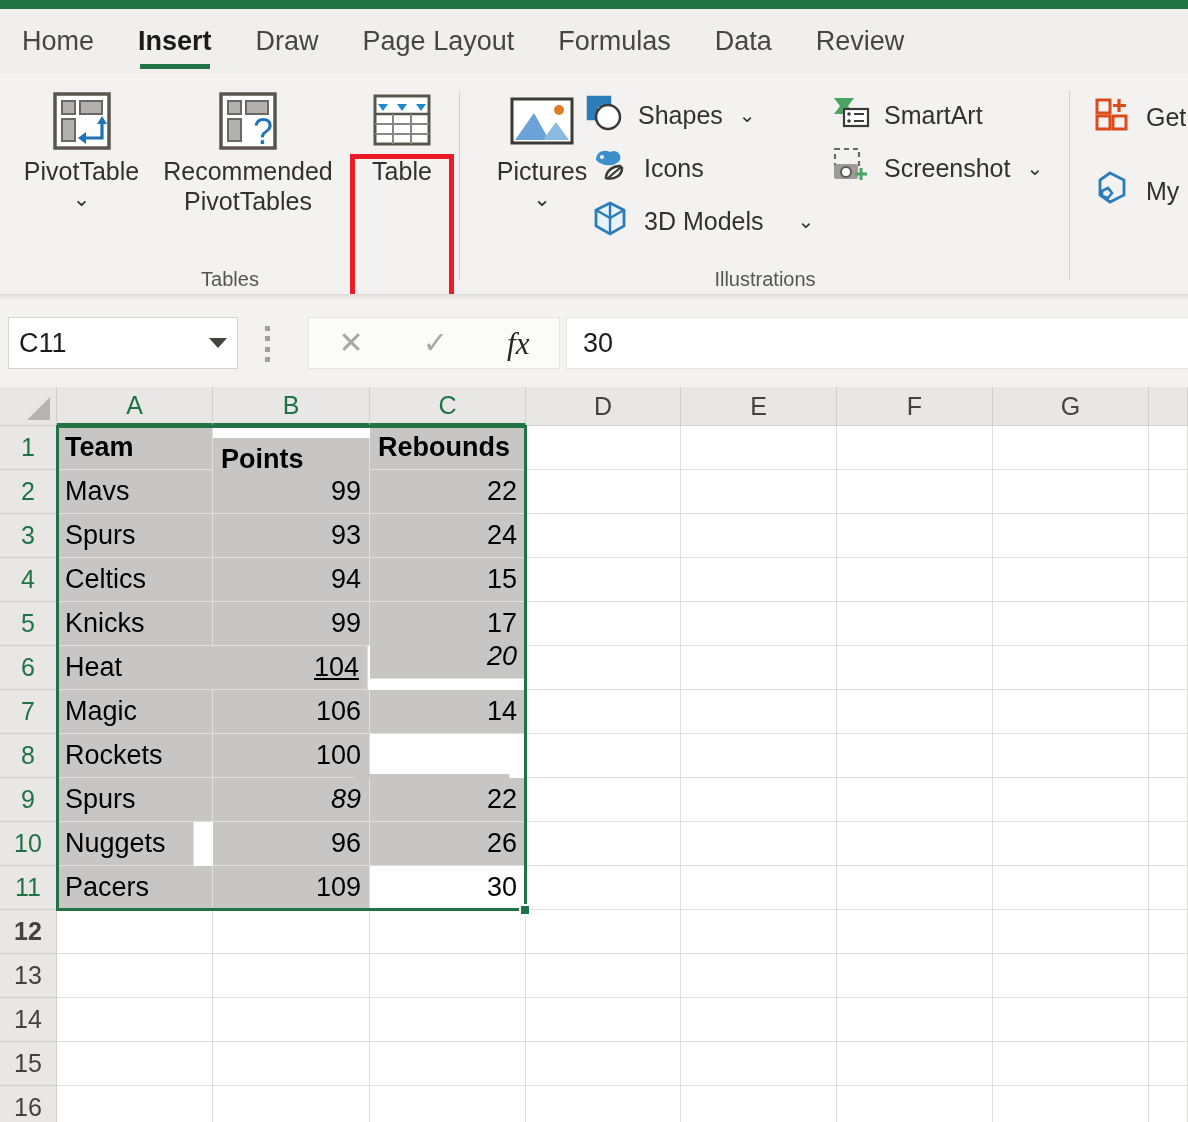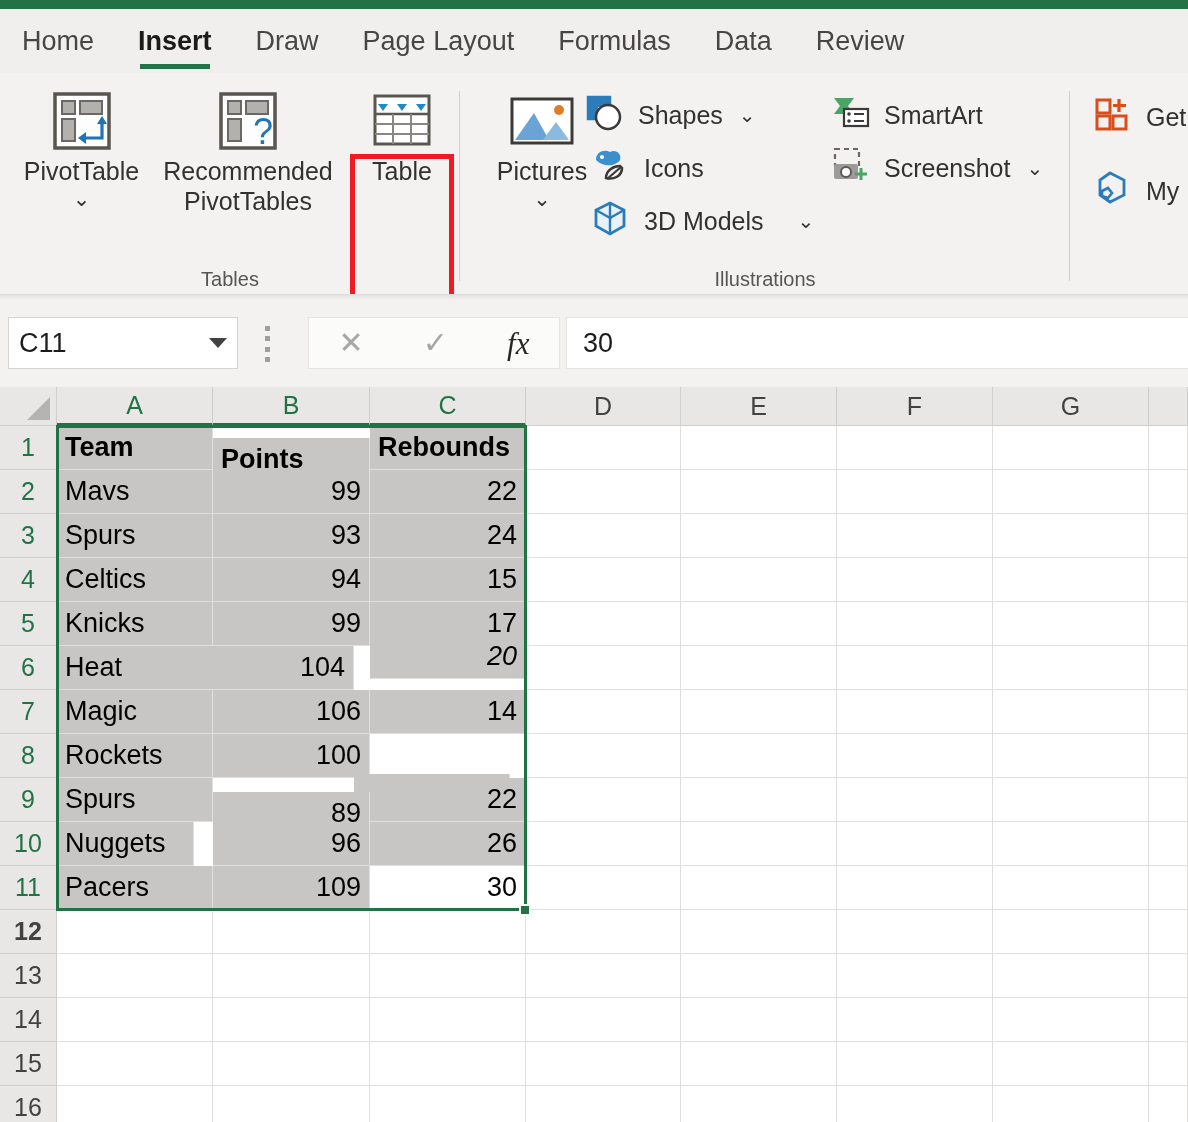--- a/index.html
+++ b/index.html
@@ -470,21 +470,21 @@
         <div class="cell" style="left: 1149px; width: 39px; top: 171px; height: 44px;"></div>
         <div class="cell selfill" style="left: 57px; width: 156px; top: 215px; height: 44px;">Knicks</div>
         <div class="cell selfill right" style="left: 213px; width: 157px; top: 215px; height: 44px;">99</div>
         <div class="cell selfill right" style="left: 370px; width: 156px; top: 215px; height: 44px;">17</div>
         <div class="cell" style="left: 526px; width: 155px; top: 215px; height: 44px;"></div>
         <div class="cell" style="left: 681px; width: 156px; top: 215px; height: 44px;"></div>
         <div class="cell" style="left: 837px; width: 156px; top: 215px; height: 44px;"></div>
         <div class="cell" style="left: 993px; width: 156px; top: 215px; height: 44px;"></div>
         <div class="cell" style="left: 1149px; width: 39px; top: 215px; height: 44px;"></div>
         <div class="cell selfill" style="left: 57px; width: 156px; top: 259px; height: 44px;">Heat</div>
-        <div class="cell selfill right" style="left: 197px; width: 157px; top: 259px; height: 44px;">104</div>
+        <div class="cell selfill right" style="left: 211px; width: 157px; top: 259px; height: 44px; text-decoration: underline;">104</div>
         <div class="cell selfill right" style="left: 370px; width: 156px; top: 248px; height: 44px; font-style: italic;">20</div>
         <div class="cell" style="left: 526px; width: 155px; top: 259px; height: 44px;"></div>
         <div class="cell" style="left: 681px; width: 156px; top: 259px; height: 44px;"></div>
         <div class="cell" style="left: 837px; width: 156px; top: 259px; height: 44px;"></div>
         <div class="cell" style="left: 993px; width: 156px; top: 259px; height: 44px;"></div>
         <div class="cell" style="left: 1149px; width: 39px; top: 259px; height: 44px;"></div>
         <div class="cell selfill" style="left: 57px; width: 156px; top: 303px; height: 44px;">Magic</div>
         <div class="cell selfill right" style="left: 213px; width: 157px; top: 303px; height: 44px;">106</div>
         <div class="cell selfill right" style="left: 370px; width: 156px; top: 303px; height: 44px;">14</div>
         <div class="cell" style="left: 526px; width: 155px; top: 303px; height: 44px;"></div>
@@ -494,21 +494,21 @@
         <div class="cell" style="left: 1149px; width: 39px; top: 303px; height: 44px;"></div>
         <div class="cell selfill" style="left: 57px; width: 156px; top: 347px; height: 44px;">Rockets</div>
         <div class="cell selfill right" style="left: 213px; width: 157px; top: 347px; height: 44px;">100</div>
         <div class="cell selfill right" style="left: 354px; width: 156px; top: 347px; height: 44px; margin-top: 40px;">18</div>
         <div class="cell" style="left: 526px; width: 155px; top: 347px; height: 44px;"></div>
         <div class="cell" style="left: 681px; width: 156px; top: 347px; height: 44px;"></div>
         <div class="cell" style="left: 837px; width: 156px; top: 347px; height: 44px;"></div>
         <div class="cell" style="left: 993px; width: 156px; top: 347px; height: 44px;"></div>
         <div class="cell" style="left: 1149px; width: 39px; top: 347px; height: 44px;"></div>
         <div class="cell selfill" style="left: 57px; width: 156px; top: 391px; height: 44px;">Spurs</div>
-        <div class="cell selfill right" style="left: 213px; width: 157px; top: 405px; height: 44px;">89</div>
+        <div class="cell selfill right" style="left: 213px; width: 157px; top: 391px; height: 44px; font-style: italic;">89</div>
         <div class="cell selfill right" style="left: 370px; width: 156px; top: 391px; height: 44px;">22</div>
         <div class="cell" style="left: 526px; width: 155px; top: 391px; height: 44px;"></div>
         <div class="cell" style="left: 681px; width: 156px; top: 391px; height: 44px;"></div>
         <div class="cell" style="left: 837px; width: 156px; top: 391px; height: 44px;"></div>
         <div class="cell" style="left: 993px; width: 156px; top: 391px; height: 44px;"></div>
         <div class="cell" style="left: 1149px; width: 39px; top: 391px; height: 44px;"></div>
         <div class="cell selfill" style="left: 57px; width: 137px; top: 435px; height: 44px;">Nuggets</div>
         <div class="cell selfill right" style="left: 213px; width: 157px; top: 435px; height: 44px;">96</div>
         <div class="cell selfill right" style="left: 370px; width: 156px; top: 435px; height: 44px;">26</div>
         <div class="cell" style="left: 526px; width: 155px; top: 435px; height: 44px;"></div>

